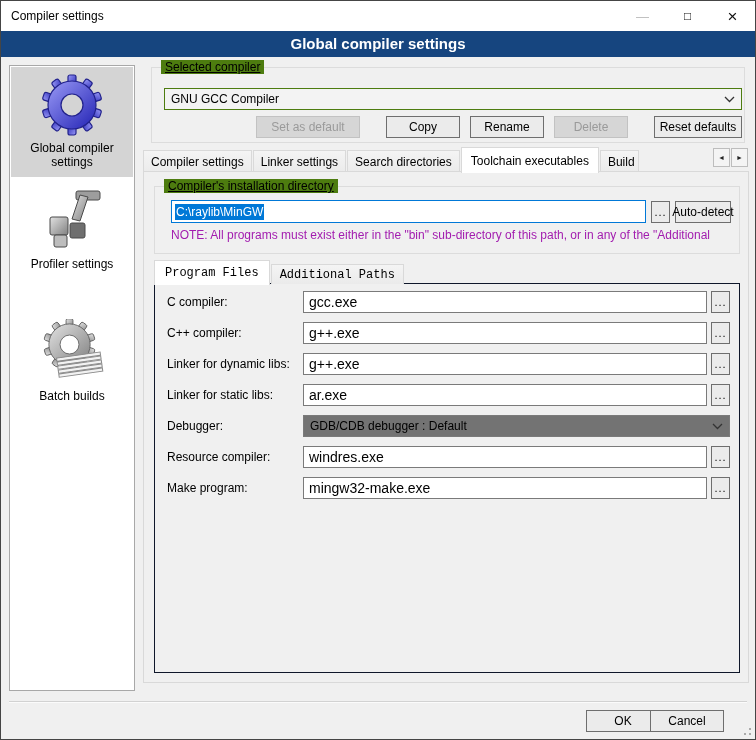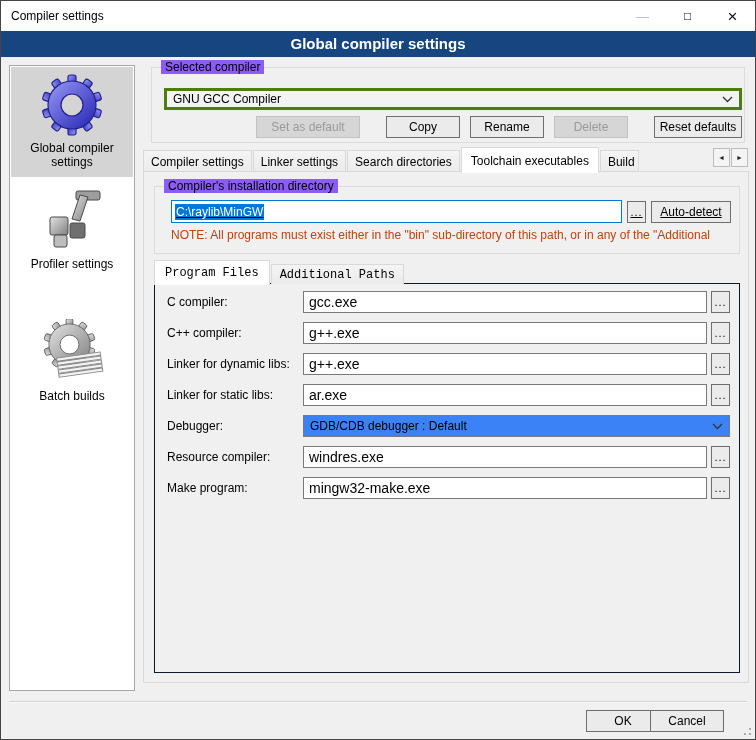--- a/index.html
+++ b/index.html
@@ -26,25 +26,25 @@
   .sidebar{position:absolute;left:8px;top:8px;width:126px;height:626px;background:#fff;
     border:1px solid #a8a8a8;padding:1px;}
   .side-item{width:100%;text-align:center;padding:6px 2px 8px 2px;cursor:default;}
   .side-item.selected{background:#d4d4d4;}
   .side-item .icon{display:block;margin:0 auto;}
   .side-item .lbl{display:block;margin-top:4px;line-height:14px;}
   .side-item.gap1{margin-top:2px;}
   .side-item.gap2{margin-top:34px;}
   
   .group{position:absolute;border:1px solid #dcdcdc;}
-  .group .legend{position:absolute;top:-8px;left:9px;background:#8b5cf6;padding:0 4px;}
+  .group .legend{position:absolute;top:-8px;left:9px;background:#4d7c0f;padding:0 4px;text-decoration:underline;}
   
   .g-compiler{left:150px;top:10px;width:594px;height:76px;}
   .combobox{position:absolute;left:12px;right:2px;top:20px;height:22px;background:#f3f3f3;
-    border:3px solid #4d7c0f;display:flex;align-items:center;padding:0 6px;cursor:default;}
+    border:1px solid #4d7c0f;display:flex;align-items:center;padding:0 6px;cursor:default;}
   .combobox .cb-text{flex:1;overflow:hidden;white-space:nowrap;}
   .btn-row{position:absolute;left:0;right:2px;top:48px;height:22px;display:flex;justify-content:flex-end;align-items:center;}
   .btn{height:22px;background:#ebebeb;border:1px solid #6e6e6e;display:flex;align-items:center;
     justify-content:center;padding:0 6px;cursor:default;white-space:nowrap;}
   .btn.disabled{background:#d6d6d6;border-color:#c2c2c2;color:#9a9a9a;}
   .w104{width:104px;} .w74{width:74px;} .w88{width:88px;}
   .mr26{margin-right:26px;text-align:right;} .mr10{margin-right:10px;}
   
   .tabstrip{position:absolute;left:142px;top:90px;width:606px;height:25px;display:flex;align-items:flex-end;}
   .tab{height:22px;background:linear-gradient(#f4f4f4,#ebebeb);border:1px solid #d9d9d9;border-bottom:none;
@@ -52,41 +52,41 @@
   .tab.active{height:26px;background:#fff;margin-bottom:-1px;z-index:3;padding:0 9px;position:relative;}
   .tab.clipped{max-width:39px;overflow:hidden;padding-right:0;}
   .tab-arrows{position:absolute;right:1px;top:1px;display:flex;z-index:4;}
   .arrow-btn{width:17px;height:19px;border:1px solid #bdbdbd;background:#f4f4f4;display:flex;
     align-items:center;justify-content:center;font-size:7px;color:#222;margin-left:1px;cursor:default;}
   
   .tabpage{position:absolute;left:142px;top:114px;width:606px;height:512px;background:#f0f0f0;
     border:1px solid #d9d9d9;z-index:1;}
   
   .g-install{left:10px;top:14px;width:586px;height:68px;}
-  .dir-row{position:absolute;left:16px;right:8px;top:13px;height:23px;display:flex;align-items:center;text-decoration:underline;}
+  .dir-row{position:absolute;left:16px;right:8px;top:13px;height:23px;display:flex;align-items:center;}
   .textbox-fake{flex:1;height:23px;background:#fff;border:1px solid #0078D7;display:flex;
     align-items:center;padding:0 3px;overflow:hidden;white-space:nowrap;cursor:text;}
   .textbox-fake .sel{background:#0078D7;color:#fff;padding:1px 1px;}
   .dots-btn{width:19px;height:22px;margin-left:5px;font-size:11px;letter-spacing:1px;}
-  .autodetect{height:22px;margin-left:5px;width:80px;}
-  .note{position:absolute;left:16px;top:41px;right:2px;color:#c2410c;white-space:nowrap;overflow:hidden;}
+  .autodetect{height:22px;margin-left:5px;width:56px;}
+  .note{position:absolute;left:16px;top:41px;right:2px;color:#a21caf;white-space:nowrap;overflow:hidden;}
   
   .subtabs{position:absolute;left:10px;top:87px;height:25px;display:flex;align-items:flex-end;z-index:3;}
   .subtab{height:20px;background:linear-gradient(#f4f4f4,#ebebeb);border:1px solid #d9d9d9;border-bottom:none;
     padding:0 8px;display:flex;align-items:center;margin-right:1px;white-space:nowrap;cursor:default;font-family:Liberation Mono, monospace;}
   .subtab.active{height:25px;background:#fff;margin-bottom:-1px;padding:0 10px;position:relative;}
   
   .panel{position:absolute;left:10px;top:111px;width:586px;height:390px;background:#f0f0f0;
     border:1px solid #0f172a;z-index:2;padding:7px 9px 0 12px;}
   .field-row{display:flex;align-items:center;height:22px;margin-bottom:9px;}
   .field-row .flabel{width:136px;flex:0 0 136px;}
   .textbox{flex:1;height:22px;background:#fff;border:1px solid #7a7a7a;padding:0 5px;
     font-family:"Liberation Sans",sans-serif;font-size:14px;color:#000;outline:none;}
   .field-row .dots-btn{margin-left:4px;}
-  .selectbox{flex:1;height:22px;background:#3b82f6;border:1px solid #7a7a7a;display:flex;
+  .selectbox{flex:1;height:22px;background:#737373;border:1px solid #7a7a7a;display:flex;
     align-items:center;padding:0 6px;cursor:default;justify-content:space-between;}
   .selectbox .cb-text{flex:1;}
   .chev{flex:0 0 auto;margin-left:4px;}
   
   .footer-divider{position:absolute;left:8px;right:8px;top:644px;height:2px;
     border-top:1px solid #d2d2d2;border-bottom:1px solid #fbfbfb;}
   .ok-btn{position:absolute;left:585px;top:653px;width:74px;}
   .cancel-btn{position:absolute;left:649px;top:653px;width:74px;}
   .grip{position:absolute;right:4px;bottom:4px;width:2px;height:2px;background:#ababab;
     box-shadow:-5px 0 0 #ababab,0 -5px 0 #ababab;}

